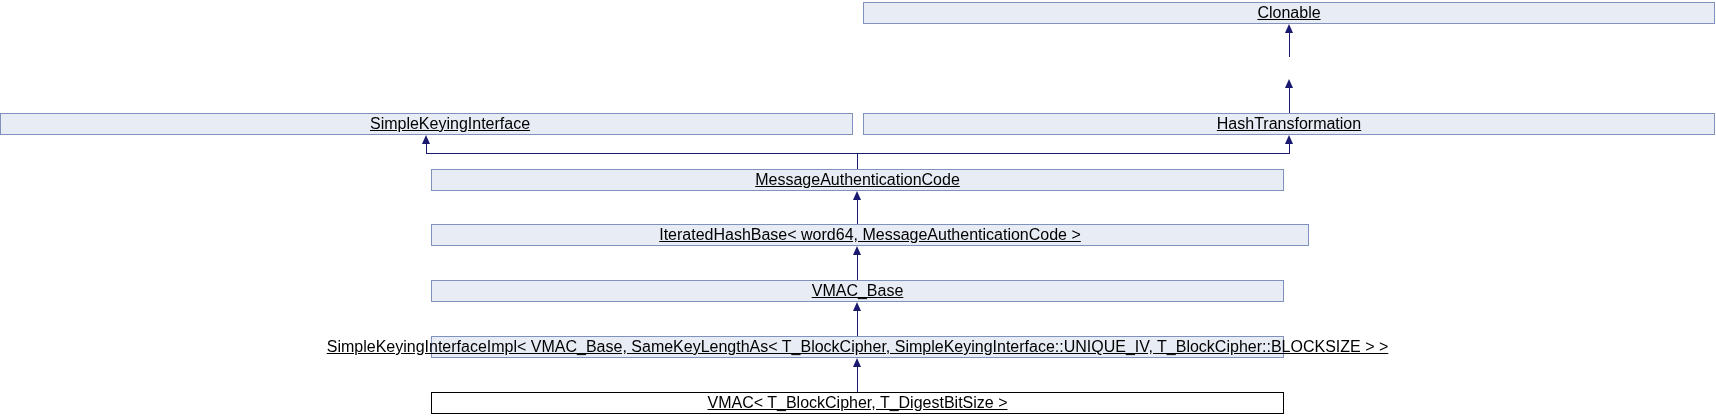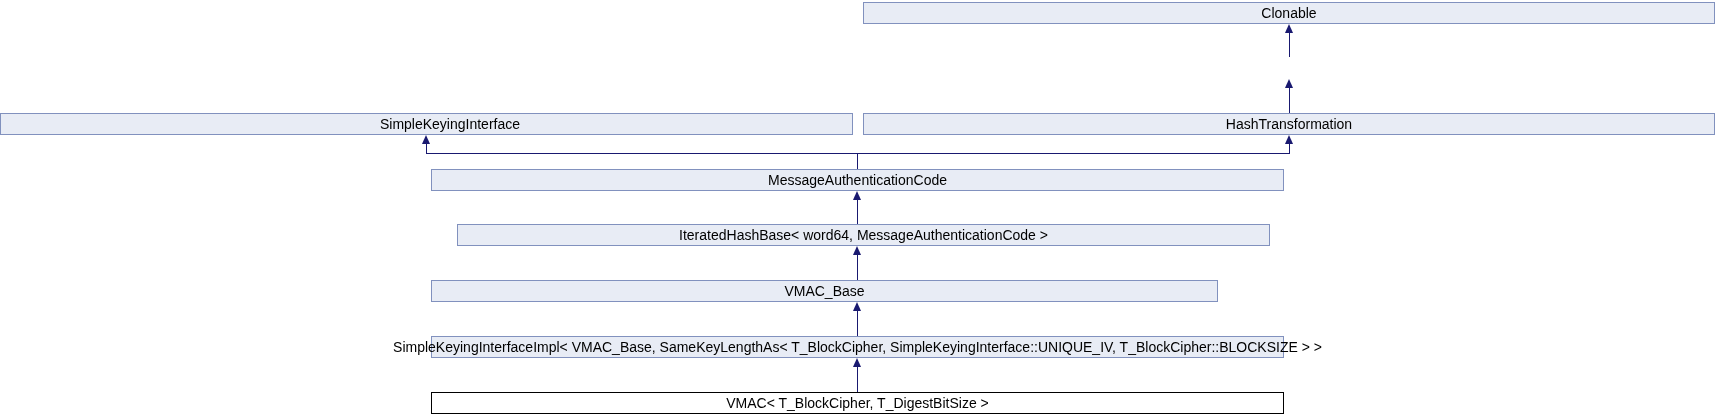--- a/index.html
+++ b/index.html
@@ -22,24 +22,25 @@
   }
   .node {
     position: absolute;
     box-sizing: border-box;
     height: 22px;
     background: var(--node-fill);
     border: 1px solid var(--node-border);
     display: flex;
     align-items: center;
     justify-content: center;
-    font-size: 14px;
+    font-size: 16px;
     color: var(--text-color);
     white-space: nowrap;
     cursor: pointer;
+    text-decoration: underline;
   }
   .node.current {
     background: var(--current-fill);
     border: 1px solid var(--current-border);
     cursor: default;
   }
   .vline { position: absolute; width: 1px; background: var(--edge-color); }
   .hline { position: absolute; height: 1px; background: var(--edge-color); }
   .arrowhead {
     position: absolute;
@@ -64,25 +65,25 @@
   </div>
 
   <div class="node" style="left:431px; top:169px; width:853px;">
     <span>MessageAuthenticationCode</span>
   </div>
 
   <div class="node" style="left:863px; top:113px; width:852px;">
     <span>HashTransformation</span>
   </div>
 
-  <div class="node" style="left:431px; top:224px; width:813px;margin-left:26px;">
+  <div class="node" style="left:431px; top:224px; width:878px;">
     <span>IteratedHashBase&lt; word64, MessageAuthenticationCode &gt;</span>
   </div>
 
-  <div class="node" style="left:431px; top:280px; width:787px;">
+  <div class="node" style="left:431px; top:280px; width:853px;">
     <span>VMAC_Base</span>
   </div>
 
   <div class="node" style="left:431px; top:336px; width:853px;">
     <span>SimpleKeyingInterfaceImpl&lt; VMAC_Base, SameKeyLengthAs&lt; T_BlockCipher, SimpleKeyingInterface::UNIQUE_IV, T_BlockCipher::BLOCKSIZE &gt; &gt;</span>
   </div>
 
   <div class="node current" style="left:431px; top:392px; width:853px;">
     <span>VMAC&lt; T_BlockCipher, T_DigestBitSize &gt;</span>
   </div>

